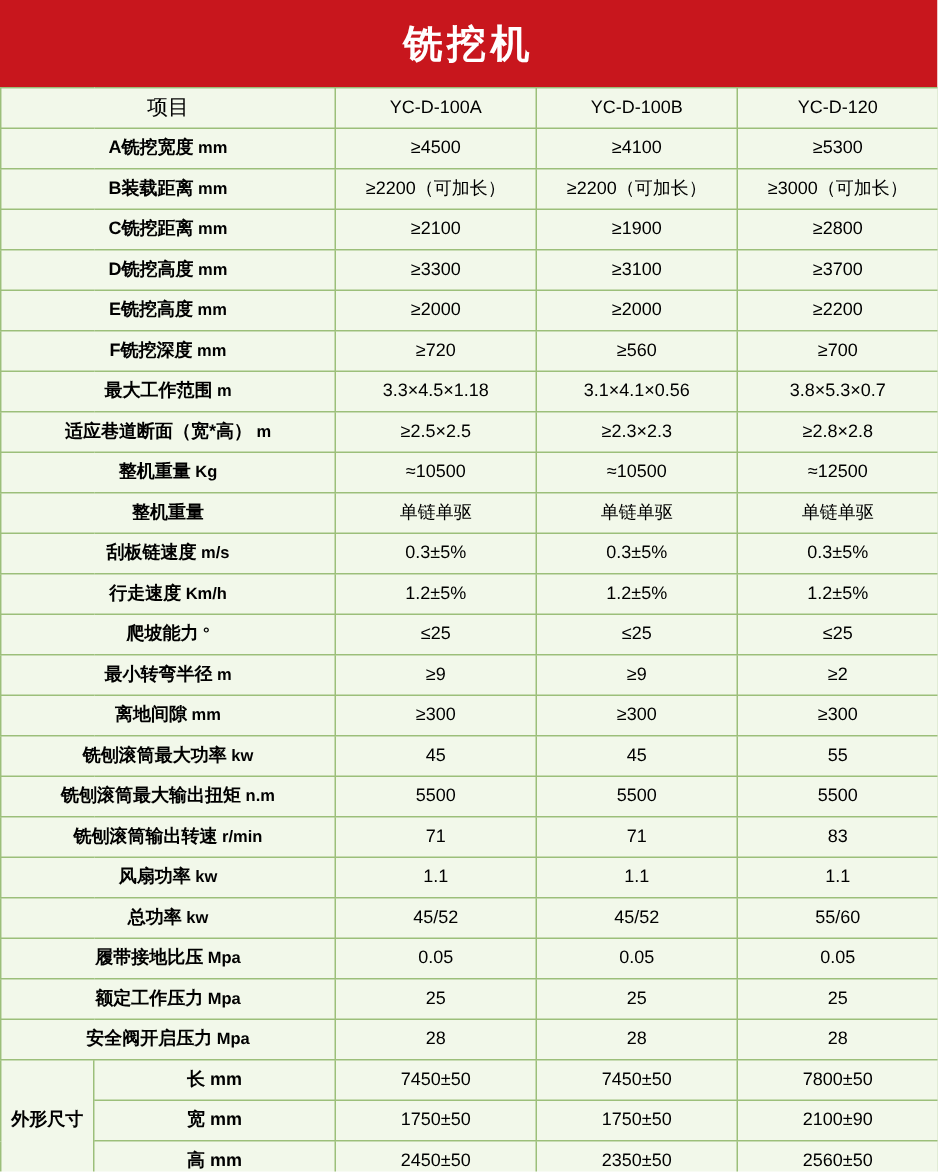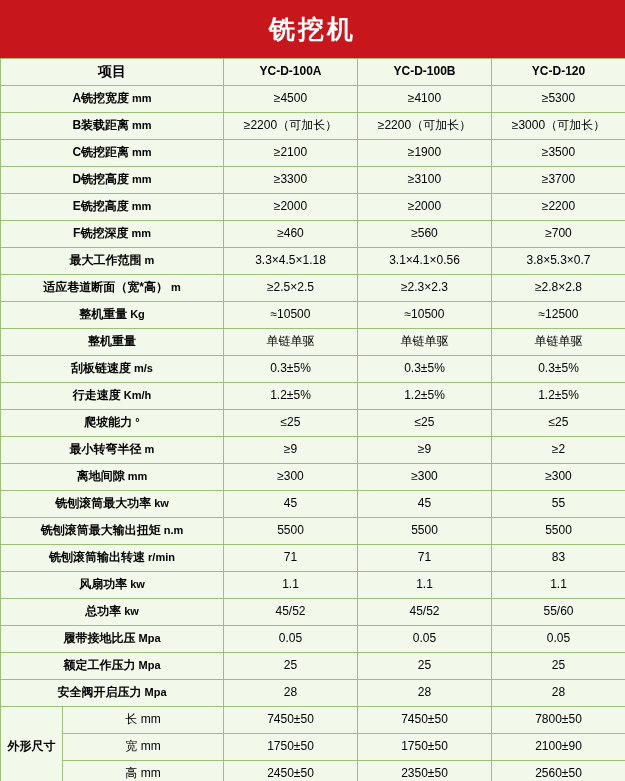--- a/index.html
+++ b/index.html
@@ -48,21 +48,21 @@
     line-height: 1.1;
     background: #f2f8ea;
   }
   
   col.c-lead  { width: 62px; }
   col.c-item  { width: 161px; }
   col.c-mod   { width: 134px; }
 
   thead th {
     background: #eef6e3;
-    font-weight: bold;
+    font-weight: normal;
     font-size: 14px;
     height: 34px;
   }
   thead th.hdr-item { font-size: 14px; }
   td.item {
     background: #eef6e3;
     font-weight: bold;
     font-size: 12.5px;
     text-align: center;
   }
@@ -70,21 +70,21 @@
     font-weight: bold;
     font-size: 11px;
     margin-left: 3px;
   }
   td.val {
     background: #ffffff;
     font-size: 12.5px;
   }
   td.dim-label {
     background: #eef6e3;
-    font-weight: normal;
+    font-weight: bold;
     font-size: 12.5px;
   }
   td.dim-group {
     background: #eef6e3;
     font-weight: bold;
     font-size: 12.5px;
     width: 62px;
   }
   .nowrap { white-space: nowrap; }
 </style>
@@ -123,37 +123,37 @@
         <tr>
           <td class="item nowrap" colspan="2">B装载距离<span class="unit">mm</span></td>
           <td class="val">≥2200（可加长）</td>
           <td class="val">≥2200（可加长）</td>
           <td class="val">≥3000（可加长）</td>
         </tr>
         <tr>
           <td class="item nowrap" colspan="2">C铣挖距离<span class="unit">mm</span></td>
           <td class="val">≥2100</td>
           <td class="val">≥1900</td>
-          <td class="val">≥3500</td>
+          <td class="val">≥2800</td>
         </tr>
         <tr>
           <td class="item nowrap" colspan="2">D铣挖高度<span class="unit">mm</span></td>
           <td class="val">≥3300</td>
           <td class="val">≥3100</td>
           <td class="val">≥3700</td>
         </tr>
         <tr>
           <td class="item nowrap" colspan="2">E铣挖高度<span class="unit">mm</span></td>
           <td class="val">≥2000</td>
           <td class="val">≥2000</td>
           <td class="val">≥2200</td>
         </tr>
         <tr>
           <td class="item nowrap" colspan="2">F铣挖深度<span class="unit">mm</span></td>
-          <td class="val">≥460</td>
+          <td class="val">≥720</td>
           <td class="val">≥560</td>
           <td class="val">≥700</td>
         </tr>
         <tr>
           <td class="item nowrap" colspan="2">最大工作范围<span class="unit">m</span></td>
           <td class="val">3.3×4.5×1.18</td>
           <td class="val">3.1×4.1×0.56</td>
           <td class="val">3.8×5.3×0.7</td>
         </tr>
         <tr>

